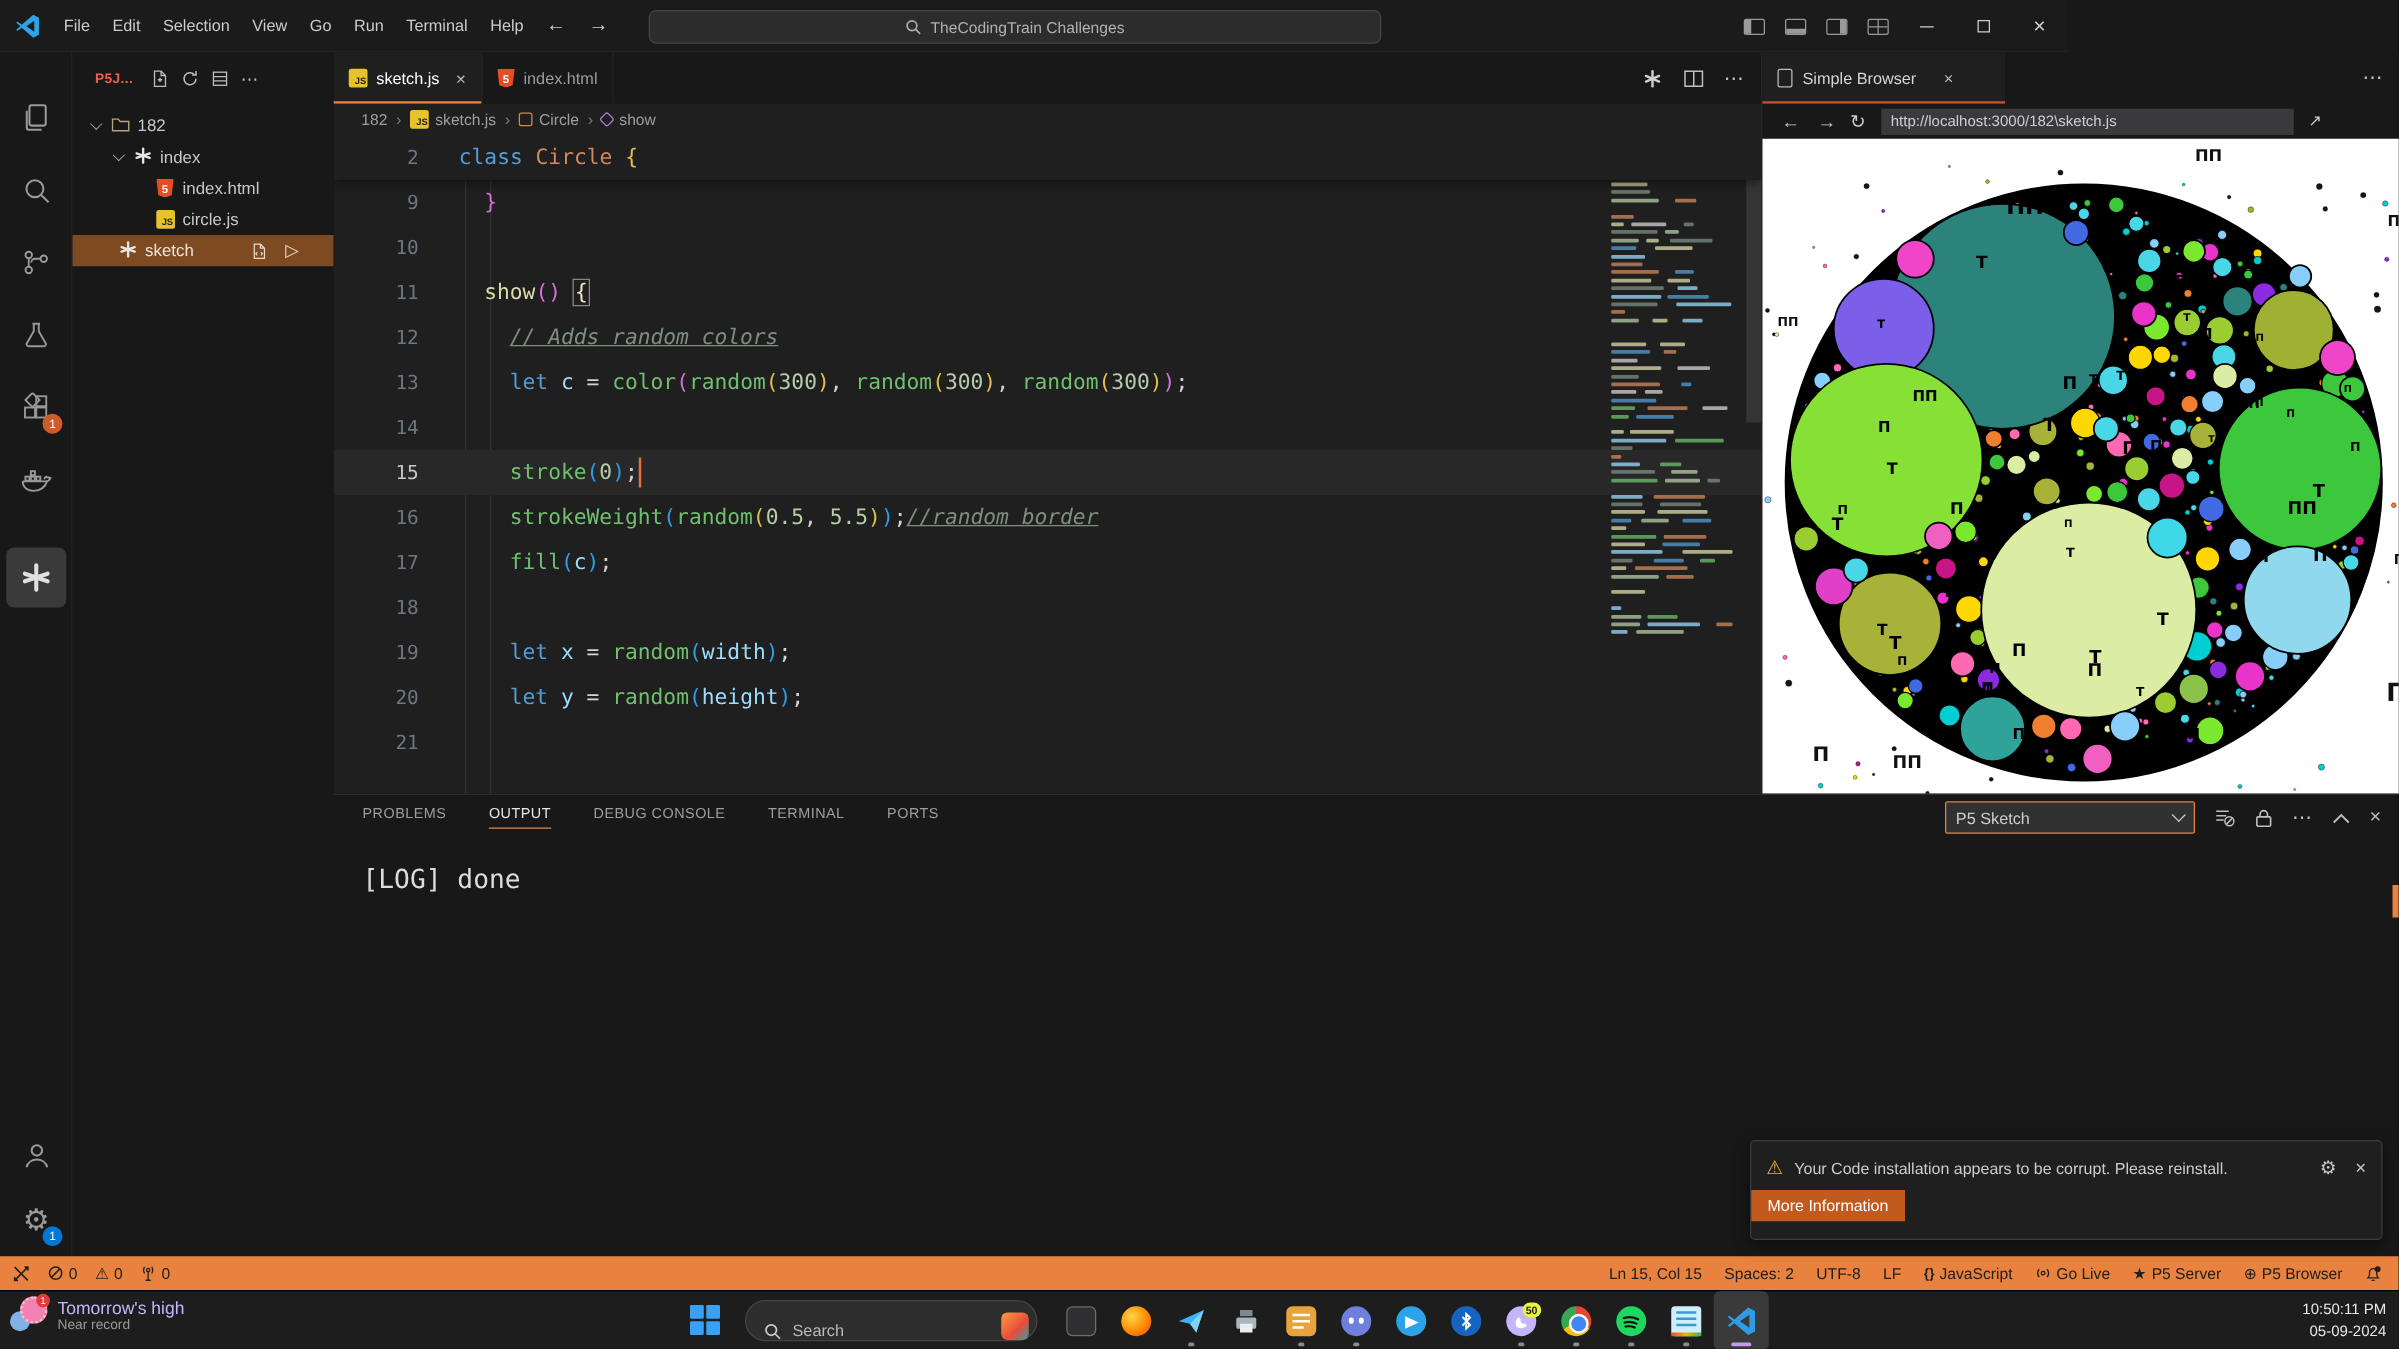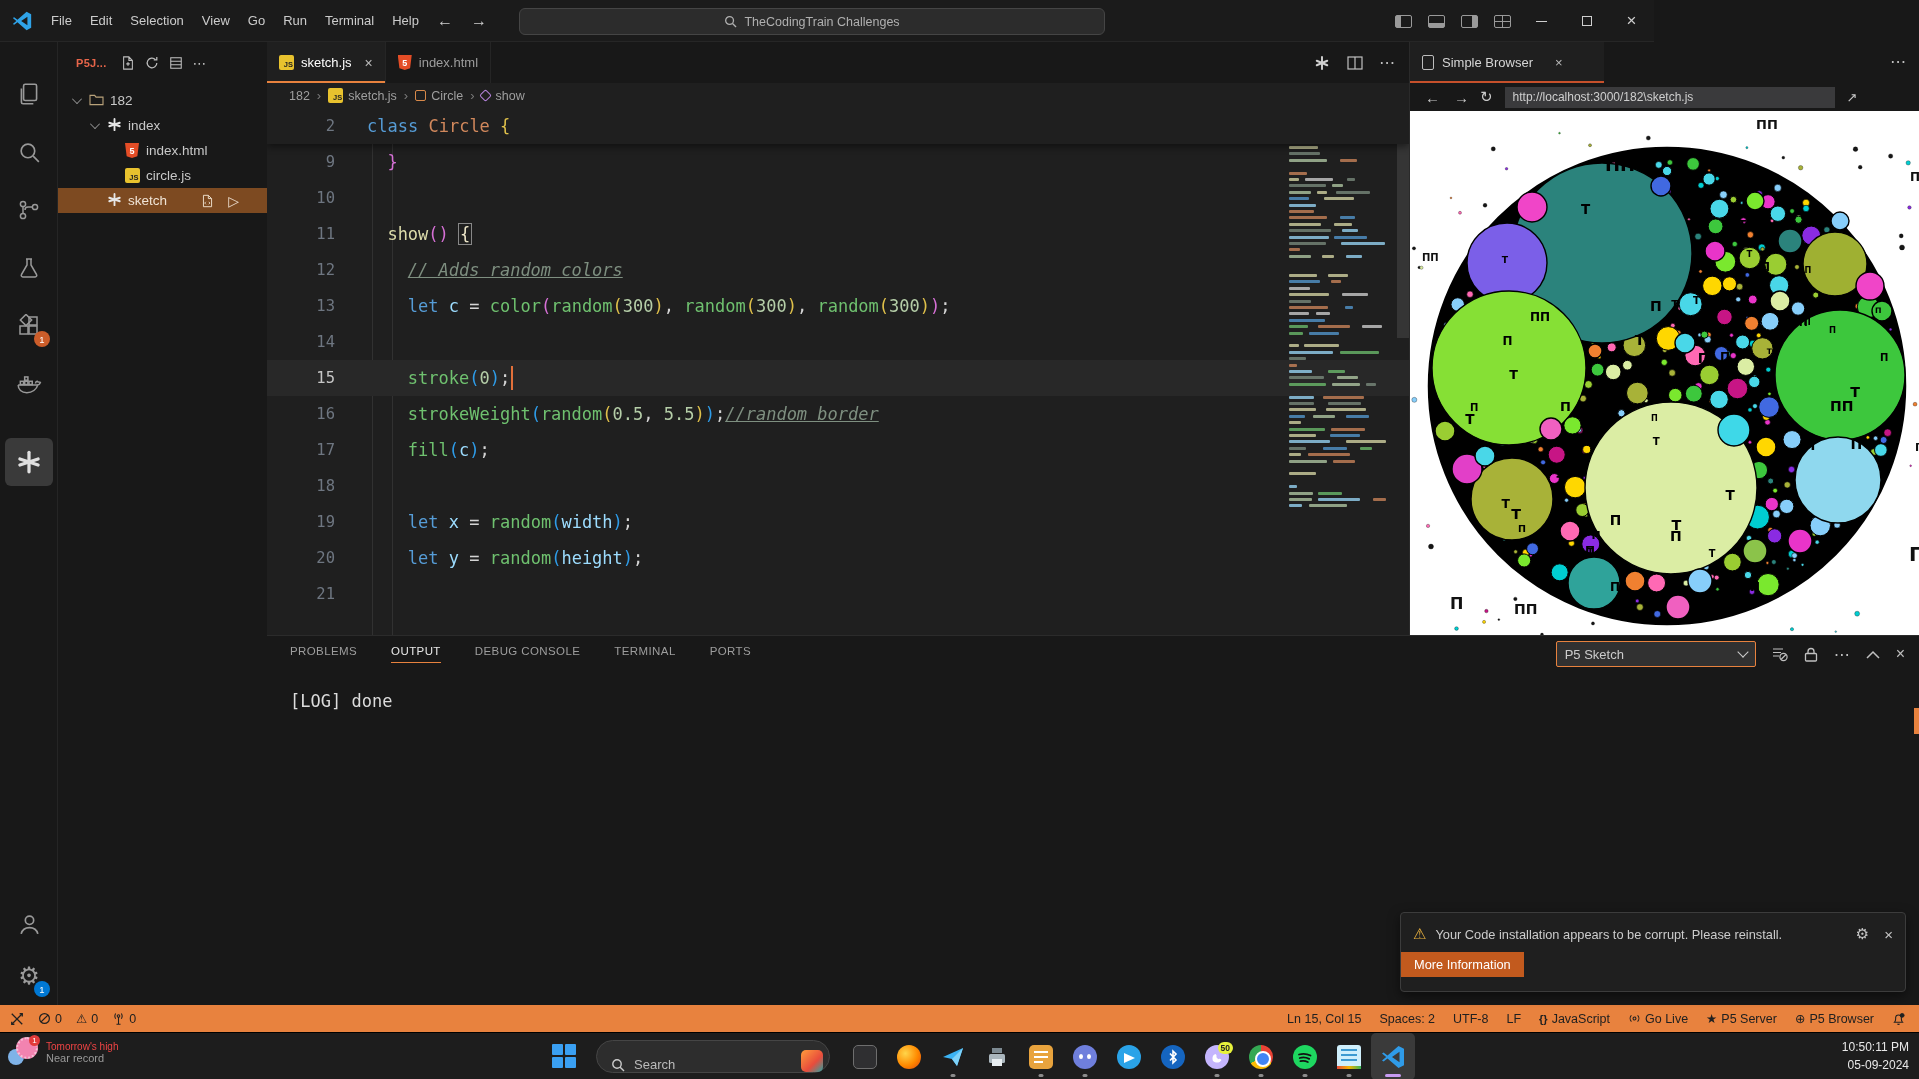--- a/index.html
+++ b/index.html
@@ -110,21 +110,21 @@
   .p-tabs { position:absolute; left:23px; top:9px; display:flex; gap:34px; font-size:11.5px;
     letter-spacing:.4px; color:#9d9d9d; }
   .p-tab { padding-bottom:6px; position:relative; }
   .p-tab.active { color:#e7e7e7; }
   .p-tab.active:after { content:""; position:absolute; left:0; right:0; bottom:0; height:1.5px; background:var(--accent); }
   .p-right { position:absolute; right:14px; top:5px; display:flex; align-items:center; gap:16px; color:#c0c0c0; }
   .p-dd { width:200px; height:26px; background:#313131; border:1px solid var(--accent); border-radius:2px;
     color:#cccccc; font-size:13px; display:flex; align-items:center; padding:0 8px; justify-content:space-between; }
   .dd-chev { width:8px; height:8px; border-right:1.4px solid #ccc; border-bottom:1.4px solid #ccc;
     transform:rotate(45deg); margin-top:-4px; }
-  .p-body { position:absolute; left:23px; top:55px; font-family:"DejaVu Sans Mono",monospace; font-size:17px;
+  .p-body { position:absolute; left:23px; top:55px; font-family:"DejaVu Sans Mono",monospace; font-size:21px;
     color:#dcdcdc; }
   .p-tick { position:absolute; right:0; top:72px; width:5px; height:26px; background:var(--accent); }
 
   
   .notif { position:absolute; left:1400px; top:912px; width:506px; height:80px; background:#1f1f1f;
     border:1px solid #3c3c3c; border-radius:4px; box-shadow:0 4px 12px rgba(0,0,0,.5); z-index:30; }
   .n-row1 { display:flex; align-items:center; padding:12px 12px 0 12px; gap:9px; }
   .n-warn { color:#e9b13e; font-size:15px; }
   .n-text { color:#cccccc; font-size:12.8px; flex:1; }
   .n-ico { color:#c5c5c5; font-size:15px; margin-left:6px; }
@@ -142,21 +142,21 @@
   
   .taskbar { position:absolute; left:0; top:1032px; width:1919px; height:47px; background:#1d1d1d;
     border-top:1px solid #000; }
   .weather { position:absolute; left:8px; top:4px; display:flex; align-items:center; gap:8px; }
   .w-ico { position:relative; width:30px; height:30px; }
   .w-c1 { position:absolute; left:0; bottom:2px; width:16px; height:16px; border-radius:50%; background:#7fb3e8; }
   .w-c2 { position:absolute; right:0; top:0; width:22px; height:22px; border-radius:50%; background:#f283b0;
     border:2px dotted #f8c0d8; }
   .w-b { position:absolute; right:-2px; top:-2px; width:11px; height:11px; border-radius:50%; background:#e23b3b;
     color:#fff; font-size:8px; display:flex; align-items:center; justify-content:center; }
-  .w-line1 { color:#ef4444; font-size:10px; }
+  .w-line1 { color:#c4b5fd; font-size:14px; }
   .w-line2 { color:#9a9a9a; font-size:11px; }
   .start { position:absolute; left:552px; top:11px; width:24px; height:24px; display:grid;
     grid-template-columns:11px 11px; grid-template-rows:11px 11px; gap:2px; }
   .start i { background:#3aa0f3; border-radius:1px; }
   .tsearch { position:absolute; left:596px; top:7px; width:234px; height:33px; border-radius:17px; background:#2d2d2d;
     border:1px solid #454545; display:flex; align-items:flex-end; padding:0 6px 0 14px; gap:9px; }
   .tsearch .txt { color:#bbbbbb; font-size:13px; flex:1; }
   .bing-cam { width:22px; height:22px; border-radius:5px; background:linear-gradient(135deg,#ff9d3c,#e84c3c 60%,#2aa3a3); }
   .ticons { position:absolute; left:843px; top:0; height:47px; display:flex; }
   .tcell { width:44px; height:47px; display:flex; align-items:center; justify-content:center; position:relative; }
@@ -340,21 +340,21 @@
           </span>
           <span>index.html</span>
         </div>
         <div class="trow" style="padding-left: 50px;">
           <span style="width: 16px; flex: 0 0 auto;"></span>
           <span class="ticon">
             <span class="js-sq">JS</span>
           </span>
           <span>circle.js</span>
         </div>
-        <div class="trow sel" style="padding-left: 32px;">
+        <div class="trow sel" style="padding-left: 20px;">
           <span style="width: 16px; flex: 0 0 auto;"></span>
           <span class="ticon">
             <span><svg width="15" height="15" viewBox="0 0 24 24">
                 <g stroke="#e6e6e6" stroke-width="3" stroke-linecap="round">
                   <line x1="12" y1="3" x2="12" y2="21"></line>
                   <line x1="3.6" y1="9.2" x2="20.4" y2="14.8"></line>
                   <line x1="20.4" y1="9.2" x2="3.6" y2="14.8"></line>
                 </g>
               </svg></span>
           </span>

